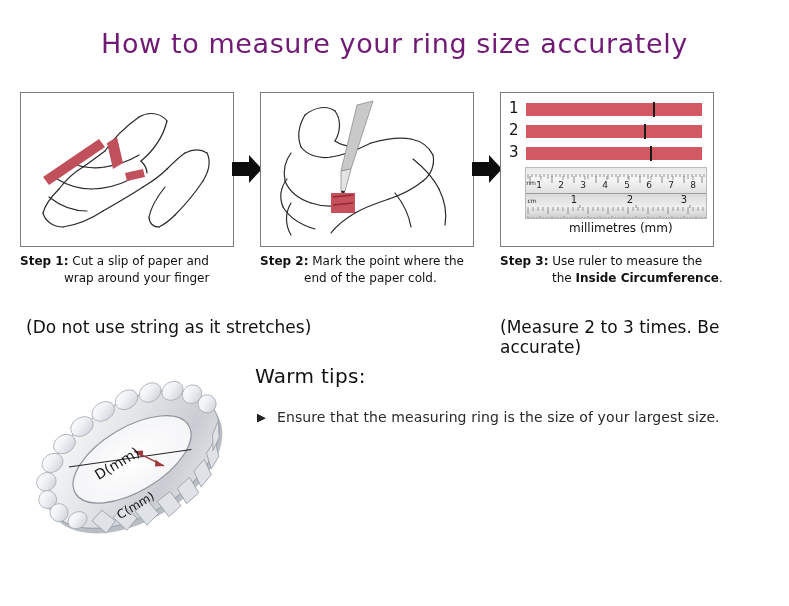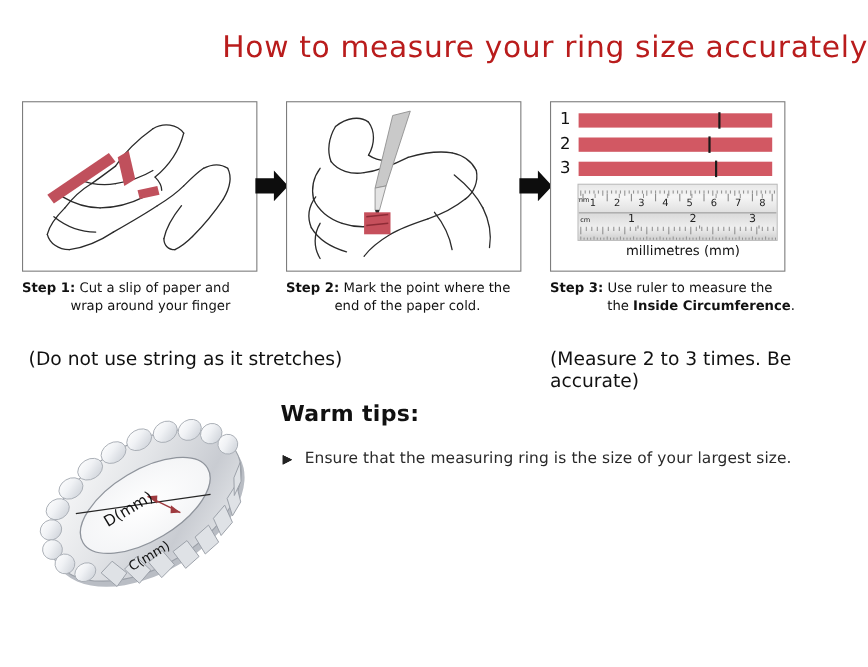--- a/index.html
+++ b/index.html
@@ -8,26 +8,26 @@
     background:#ffffff;
     font-family:"Liberation Sans",sans-serif;
     color:#1a1a1a;
     overflow:hidden;
     position:relative;
   }
 
   
   #page-title{
     position:absolute;left:0;top:28px;width:789px;
-    text-align:right;
+    text-align:center;
     font-family:"DejaVu Sans",sans-serif;
     font-size:27px;
     font-weight:400;
     letter-spacing:0.6px;
-    color:#b91c1c;
+    color:#701a75;
     white-space:nowrap;
   }
 
   
   #panels{
     position:absolute;left:0;top:92px;width:789px;height:156px;
   }
   .panel{
     position:absolute;top:0;
     width:214px;height:155px;
@@ -144,21 +144,21 @@
     transform-origin:left center;
     font-size:12px;
   }
 
   
   #tips{
     position:absolute;left:255px;top:364px;width:520px;
   }
   #tips-heading{
     font-family:"DejaVu Sans",sans-serif;
-    font-size:20px;font-weight:700;color:#111;
+    font-size:20px;font-weight:400;color:#111;
     margin:0 0 16px 0;
     letter-spacing:0.3px;
   }
   .tip{
     position:relative;
     padding-left:22px;
     margin-bottom:8px;
     font-family:"DejaVu Sans",sans-serif;
     font-size:14px;
     line-height:27px;

